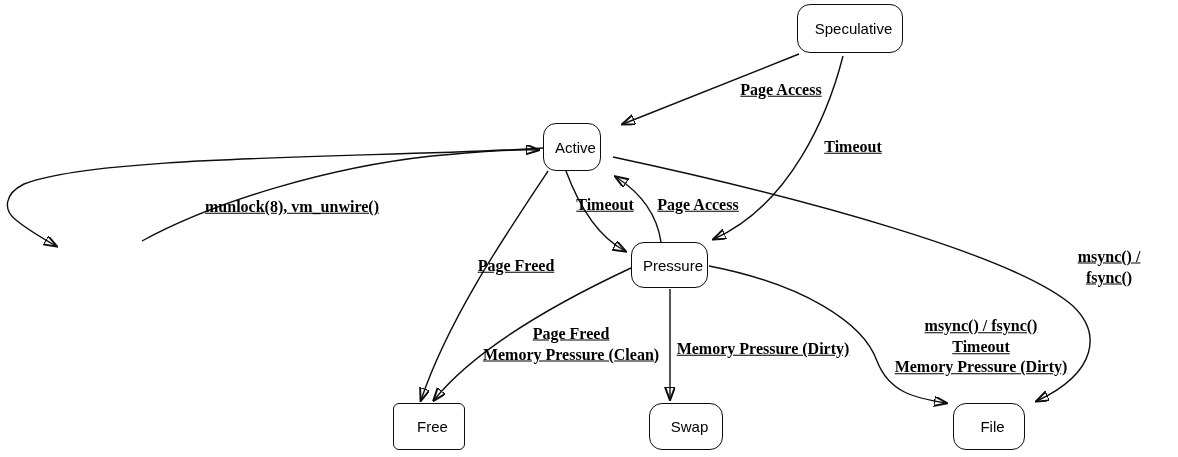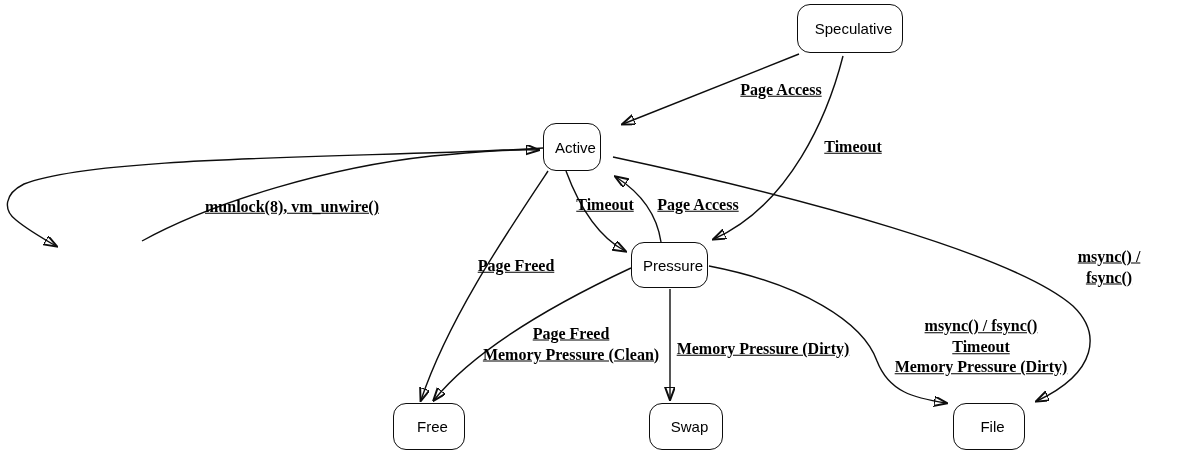--- a/index.html
+++ b/index.html
@@ -78,21 +78,21 @@
 
   <div class="node" style="left:797px; top:4px;  width:106px; height:49px;">
     <span>Speculative</span>
   </div>
   <div class="node" style="left:543px; top:123px; width:58px; height:48px;">
     <span>Active</span>
   </div>
   <div class="node" style="left:631px; top:242px; width:77px; height:46px;">
     <span>Pressure</span>
   </div>
-  <div class="node" style="left:393px; top:403px; width:72px; height:47px;">
+  <div class="node" style="left:393px; top:403px; width:72px; height:47px;border-radius:6px;">
     <span>Free</span>
   </div>
   <div class="node" style="left:633px; top:403px; width:74px; height:47px;margin-left:16px;">
     <span>Swap</span>
   </div>
   <div class="node" style="left:953px; top:403px; width:72px; height:47px;">
     <span>File</span>
   </div>
 
   <div class="edge-label" style="left:781px; top:90px;">Page Access</div>

